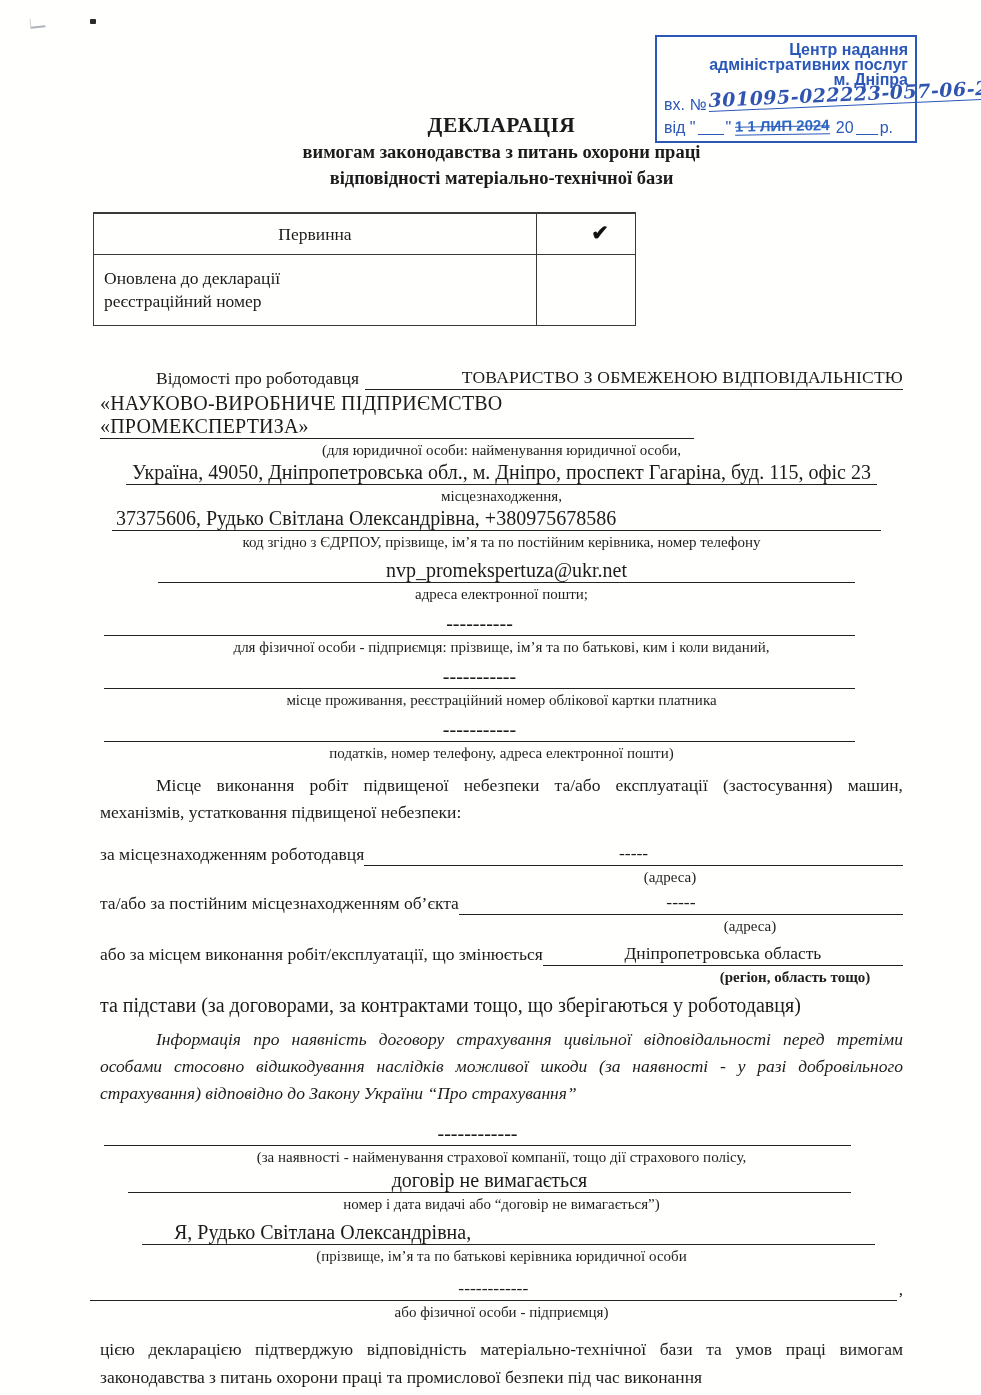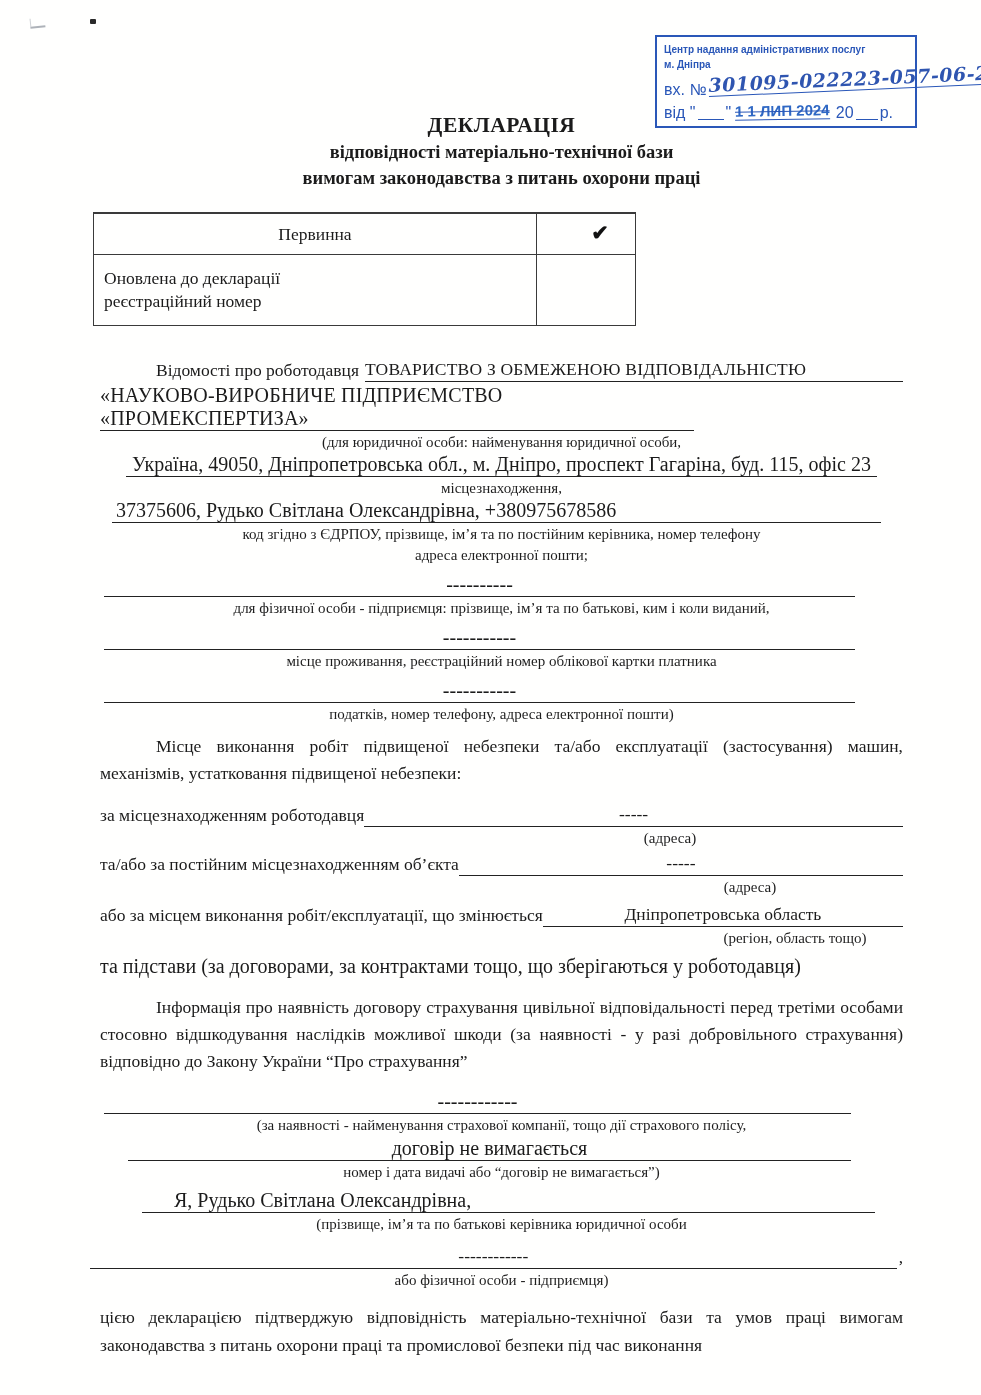--- a/index.html
+++ b/index.html
@@ -22,21 +22,21 @@
   
   .stamp{
     position:absolute;top:35px;left:655px;width:262px;
     border:2px solid #2a57b8;
     box-sizing:border-box;
     padding:5px 7px 6px 7px;
     color:#2a57b8;
     font-family:"Liberation Sans","DejaVu Sans",sans-serif;
     background:rgba(255,255,255,.0);
   }
-  .st-org{font-size:10px;font-weight:bold;text-align:left;line-height:15px;color:#2a57b8;}
+  .st-org{font-size:16px;font-weight:bold;text-align:right;line-height:15px;color:#2a57b8;}
   .st-row{display:flex;align-items:flex-end;margin-top:2px;}
   .st-label{font-size:16px;white-space:nowrap;line-height:15px;}
   .st-hand{
     flex:1;
     font-family:"DejaVu Serif",serif;
     font-style:italic;
     font-weight:bold;
     font-size:19px;
     letter-spacing:.5px;
     color:#2f55b0;
@@ -92,37 +92,37 @@
   .u{border-bottom:1.6px solid #222;}
   .grow{flex:1;}
   .center{text-align:center;}
   .cap{font-size:15px;line-height:20px;text-align:center;color:#1e1e1e;}
   .caps{letter-spacing:.2px;}
   .blockline{font-size:20px;line-height:23px;}
   .para{font-size:17.5px;line-height:27px;text-align:justify;}
   .ind{text-indent:56px;}
 
   
-  .emp-row1{margin-top:32px;padding-left:56px;}
+  .emp-row1{margin-top:40px;padding-left:56px;text-align:right;}
   .emp-row1 .lbl{padding-right:6px;}
   .emp-row2{width:74%;margin-top:2px;}
   .adr{margin:1px 26px 0 26px;}
   .edr{margin:1px 22px 0 12px;text-align:left;padding-left:4px;}
   .email{margin:7px 48px 0 58px;}
   .dashline{margin:8px 48px 0 4px;}
   .cap.tight{margin-top:1px;}
   .workpara{margin-top:9px;}
   .locrow{margin-top:16px;}
   .locrow2{margin-top:4px;}
   .locrow3{margin-top:6px;align-items:flex-end;}
   .loccap{margin:1px 0 0 330px;width:480px;}
   .loccap2{margin:1px 0 0 430px;width:440px;}
-  .loccap3{margin:1px 0 0 520px;width:350px;}
+  .loccap3{margin:1px 0 0 520px;width:350px;font-weight:bold;}
   .basis{margin-top:7px;}
-  .inspara{margin-top:16px;}
+  .inspara{margin-top:9px;font-style:italic;}
   .insdash{margin:15px 52px 0 4px;}
   .insval{margin:2px 52px 0 28px;}
   .signer{margin:7px 28px 0 42px;padding-left:32px;text-align:left;}
   .commarow{margin-top:11px;}
   .commarow .u{margin-left:-10px;}
   .comma{padding-left:2px;font-size:17.5px;}
   .finalpara{margin-top:13px;line-height:28px;}
 </style>
 </head>
 <body>
@@ -145,22 +145,22 @@
       <span class="st-label">"</span>
       <span class="st-date">1 1  ЛИП 2024</span>
       <span class="st-label">20</span>
       <span class="st-blank short"></span>
       <span class="st-label">р.</span>
     </div>
   </div>
 
   <div class="title-block">
     <div class="title-main">ДЕКЛАРАЦІЯ</div>
+    <div class="title-sub">вимогам законодавства з питань охорони праці</div>
     <div class="title-sub">відповідності матеріально-технічної бази</div>
-    <div class="title-sub">вимогам законодавства з питань охорони праці</div>
   </div>
 
   <table class="decl-table">
     <tbody>
         <tr>
       <td class="c1">Первинна</td>
       <td class="c2"><span class="check">✔</span></td>
     </tr>
     <tr>
       <td class="c1">
@@ -175,20 +175,21 @@
   <div class="fline emp-row1">
     <span class="lbl">Відомості про роботодавця</span>
     <span class="u grow caps">ТОВАРИСТВО З ОБМЕЖЕНОЮ ВІДПОВІДАЛЬНІСТЮ</span>
   </div>
   <div class="u caps blockline emp-row2">«НАУКОВО-ВИРОБНИЧЕ ПІДПРИЄМСТВО «ПРОМЕКСПЕРТИЗА»</div>
   <div class="cap tight">(для юридичної особи: найменування юридичної особи,</div>
   <div class="u center blockline adr">Україна, 49050, Дніпропетровська обл., м. Дніпро, проспект Гагаріна, буд. 115, офіс 23</div>
   <div class="cap tight">місцезнаходження,</div>
   <div class="u blockline edr">37375606, Рудько Світлана Олександрівна, +380975678586</div>
   <div class="cap tight">код згідно з ЄДРПОУ, прізвище, ім’я та по постійним керівника, номер телефону</div>
+  <div class="u center blockline email">nvp_promekspertuza@ukr.net</div>
   <div class="cap tight">адреса електронної пошти;</div>
   <div class="u center blockline dashline">----------</div>
   <div class="cap tight">для фізичної особи - підприємця: прізвище, ім’я та по батькові, ким і коли виданий,</div>
   <div class="u center blockline dashline">-----------</div>
   <div class="cap tight">місце проживання, реєстраційний номер облікової картки платника</div>
   <div class="u center blockline dashline">-----------</div>
   <div class="cap tight">податків, номер телефону, адреса електронної пошти)</div>
 
   <div class="para ind workpara">Місце виконання робіт підвищеної небезпеки та/або експлуатації (застосування) машин, механізмів, устатковання підвищеної небезпеки:</div>
 

